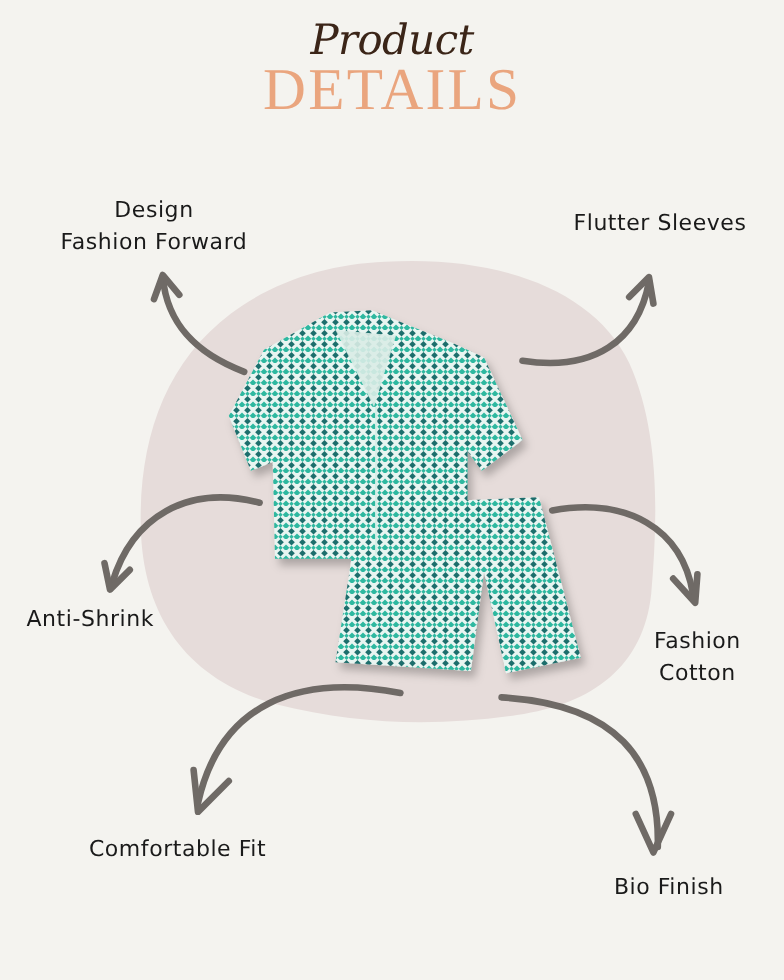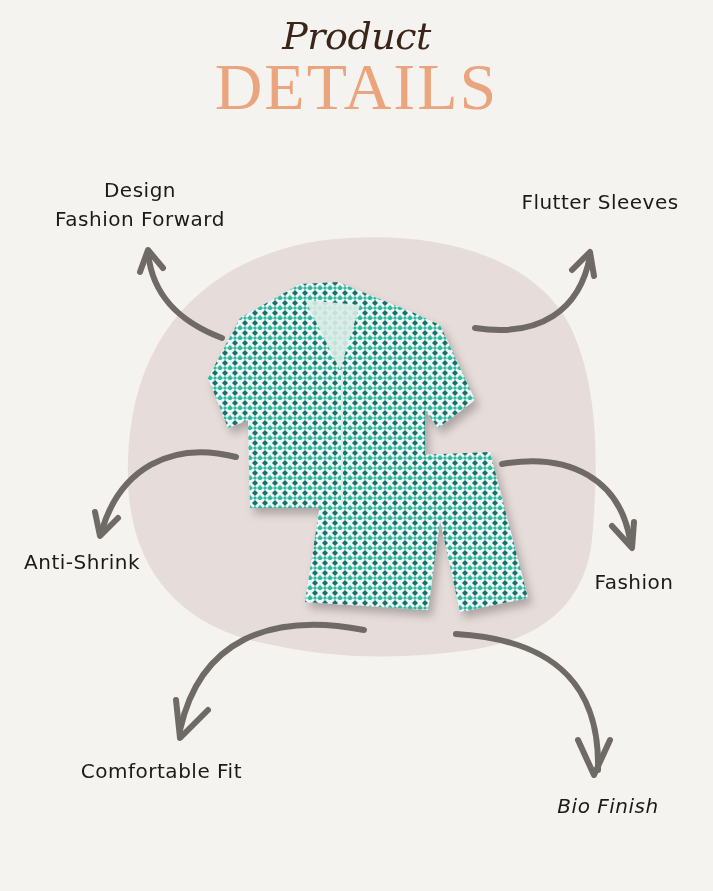--- a/index.html
+++ b/index.html
@@ -1,21 +1,21 @@
 <!DOCTYPE html>
 <html><head>
 <meta charset="utf-8">
 <style>
   html, body { margin: 0; padding: 0; }
   body { width: 713px; height: 891px; background: #f4f3ef; position: relative; overflow: hidden;
          font-family: "DejaVu Sans", sans-serif; }
   .title-script { position: absolute; left: 0; width: 713px; top: 14px; text-align: center;
         font-family: "DejaVu Serif", serif; font-style: italic; font-size: 38px; color: #3b2518; letter-spacing: -0.5px; }
   .title-main { position: absolute; left: 0; width: 713px; top: 54px; text-align: center;
-        font-family: "Liberation Serif", serif; font-size: 66px; color: #eaa57e; letter-spacing: 2px; line-height: 1; }
+        font-family: "Liberation Serif", serif; font-size: 54px; color: #eaa57e; letter-spacing: 2px; line-height: 1; }
   .blob { position: absolute; left: 0; top: 0; }
   .arrows { position: absolute; left: 0; top: 0; }
   .label { position: absolute; font-size: 20px; color: #1a1a1a; text-align: center; line-height: 29px; letter-spacing: 0.5px; }
   .product { position: absolute; left: 0; top: 0; }
 </style>
 </head>
 <body>
 
 <div class="title-script">Product</div>
 <div class="title-main">DETAILS</div>
@@ -88,19 +88,20 @@
   <div>Fashion Forward</div>
 </div>
 <div class="label" style="left:505px; top:188px; width:190px;">
   <div>Flutter Sleeves</div>
 </div>
 <div class="label" style="left:8px; top:548px; width:132px;text-align:right;">
   <div>Anti-Shrink</div>
 </div>
 <div class="label" style="left:574px; top:568px; width:120px;">
   <div>Fashion</div>
+  <div>Cotton</div>
 </div>
 <div class="label" style="left:52px; top:757px; width:190px;text-align:right;">
   <div>Comfortable Fit</div>
 </div>
-<div class="label" style="left:546px; top:792px; width:124px;font-style:italic;">
+<div class="label" style="left:546px; top:792px; width:124px;">
   <div>Bio Finish</div>
 </div>
 
 </body></html>

